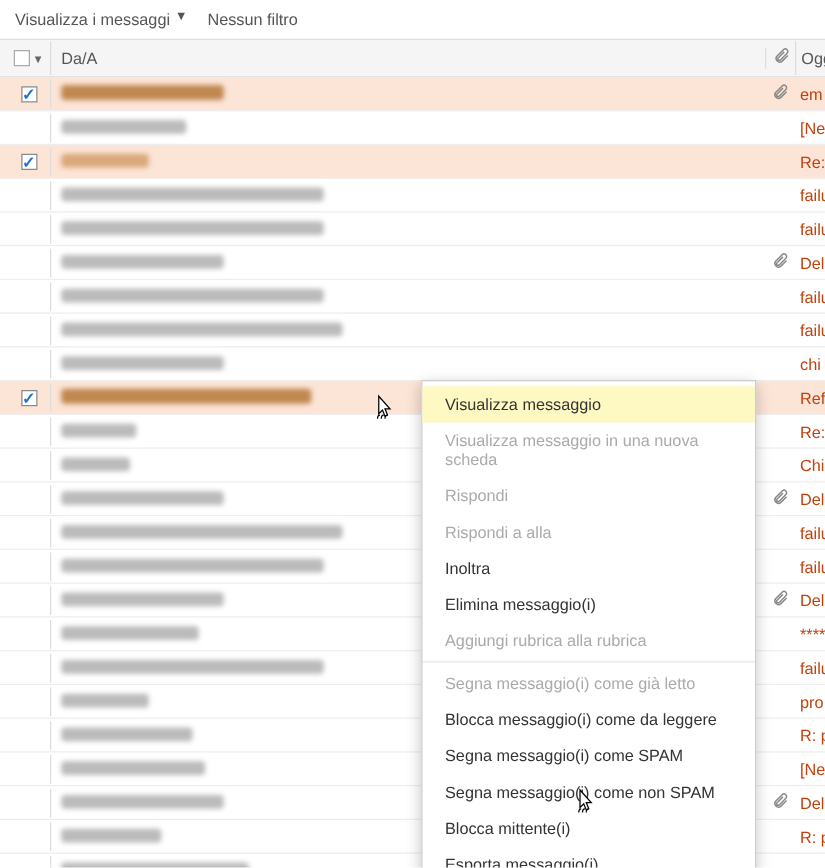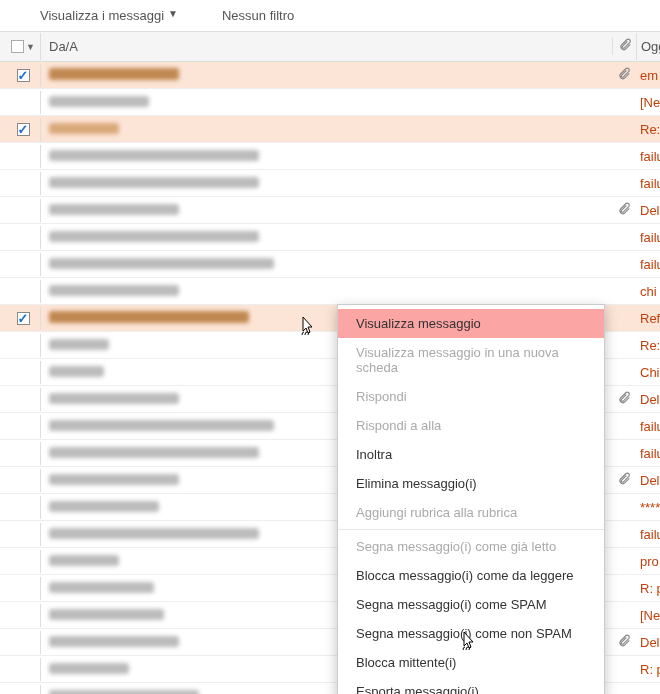--- a/index.html
+++ b/index.html
@@ -1,19 +1,19 @@
 <!DOCTYPE html>
 <html><head>
   <meta charset="utf-8">
   <style>
     * { margin: 0; padding: 0; box-sizing: border-box; }
     body { font-family: Arial, sans-serif; font-size: 13px; color: #333; background: #fff; width: 660px; height: 694px; overflow: hidden; position: relative; }
     
     .toolbar { display: flex; align-items: center; padding: 8px 12px; border-bottom: 1px solid #ddd; gap: 16px; }
-    .toolbar-item { color: #555; cursor: pointer; display: flex; align-items: flex-start; gap: 4px; margin-left: 28px; }
+    .toolbar-item { color: #555; cursor: pointer; display: flex; align-items: flex-start; gap: 4px; }
     .dropdown-arrow { font-size: 10px; }
     
     .header-row { display: flex; align-items: center; border-bottom: 1px solid #ddd; background: #f5f5f5; height: 30px; }
     .col-check { width: 40px; display: flex; align-items: center; justify-content: center; padding-left: 6px; }
     .col-da { flex: 1; padding: 6px 8px; border-left: 1px solid #ddd; color: #555; }
     .col-attach { width: 24px; border-left: 1px solid #ddd; display: flex; align-items: center; justify-content: center; }
     .col-subj { width: 24px; padding: 6px 4px; border-left: 1px solid #ddd; color: #555; overflow: hidden; white-space: nowrap; }
     
     .row { display: flex; align-items: center; border-bottom: 1px solid #eee; height: 27px; }
     .row.selected { background: #fce4d6; }
@@ -27,21 +27,21 @@
     .bold .blurred { background: #888; height: 12px; }
     .row.selected.bold .blurred { background: #c08850; }
     
     .checkbox-checked { width: 13px; height: 13px; border: 1px solid #888; background: #fff; display: inline-flex; align-items: center; justify-content: center; color: #2070d0; font-size: 13px; font-weight: bold; line-height: 1; }
     .checkbox-empty { width: 13px; height: 13px; border: 1px solid #aaa; background: #fff; display: inline-block; }
     
     .attach-icon { color: #888; font-size: 14px; }
     
     .context-menu { position: absolute; left: 337px; top: 304px; width: 268px; background: #fff; border: 1px solid #ccc; box-shadow: 0 4px 12px rgba(0,0,0,0.25); z-index: 100; padding: 4px 0; }
     .menu-item { padding: 7px 18px; color: #333; cursor: pointer; font-size: 13px; }
-    .menu-item.highlighted { background: #fca5a5; }
+    .menu-item.highlighted { background: #fef9c3; }
     .menu-item.disabled { color: #aaa; }
     .menu-separator { height: 1px; background: #e5e5e5; margin: 2px 0; }
     
     .cursor-pointer { position: absolute; width: 20px; height: 24px; z-index: 200; pointer-events: none; }
     .cursor1 { left: 297px; top: 315px; }
     .cursor2 { left: 458px; top: 630px; }
   </style>
 </head>
 <body>
 

